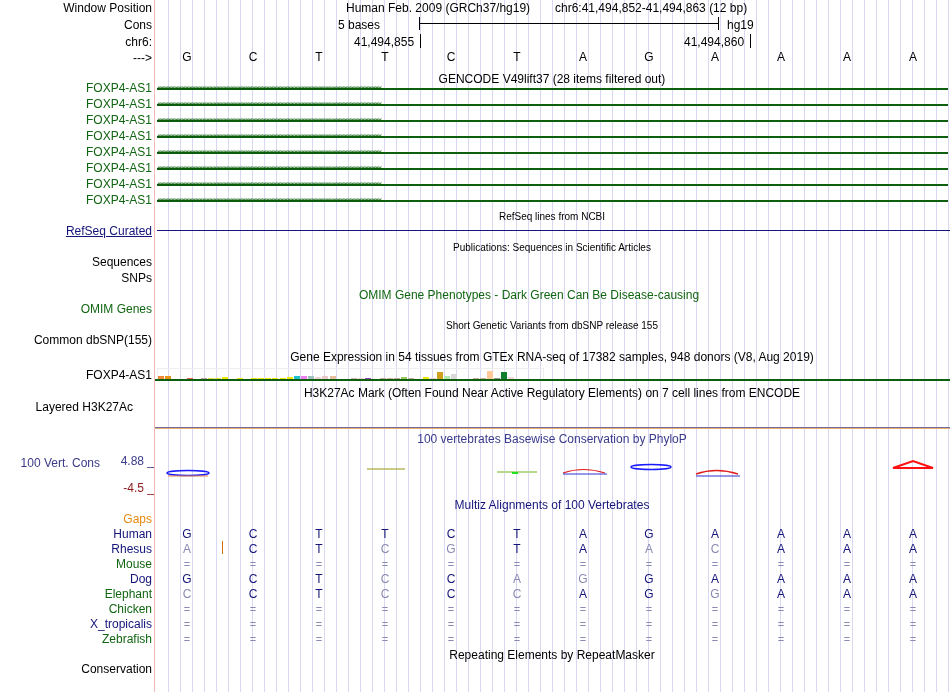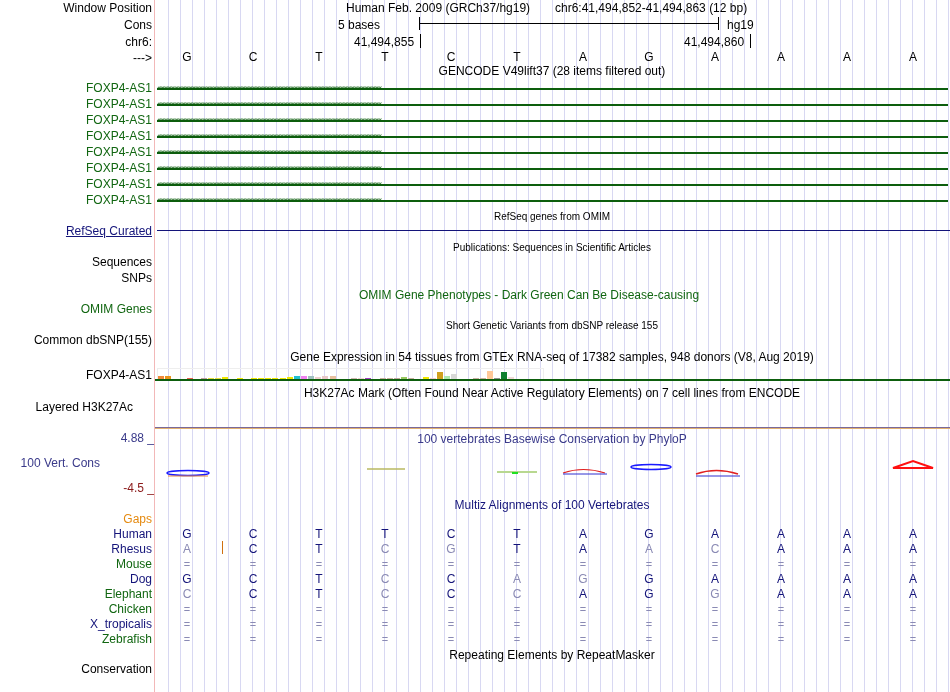--- a/index.html
+++ b/index.html
@@ -126,21 +126,21 @@
     <div class="base" style="left: 451px; top: 50px;">C</div>
     <div class="base" style="left: 517px; top: 50px;">T</div>
     <div class="base" style="left: 583px; top: 50px;">A</div>
     <div class="base" style="left: 649px; top: 50px;">G</div>
     <div class="base" style="left: 715px; top: 50px;">A</div>
     <div class="base" style="left: 781px; top: 50px;">A</div>
     <div class="base" style="left: 847px; top: 50px;">A</div>
     <div class="base" style="left: 913px; top: 50px;">A</div>
   </div>
 
-<div class="ctr" style="left:552px;top:64px;">GENCODE V49lift37 (28 items filtered out)</div>
+<div class="ctr" style="left:552px;top:72px;">GENCODE V49lift37 (28 items filtered out)</div>
 <div id="gencode-items">
     <div class="lbl green" style="top: 81px;">FOXP4-AS1</div>
     <div class="gene-line" style="top: 88px;"></div>
     <div class="gene-arrows" style="top: 84px;">‹‹‹‹‹‹‹‹‹‹‹‹‹‹‹‹‹‹‹‹‹‹‹‹‹‹‹‹‹‹‹‹‹‹‹‹‹‹‹‹‹‹‹‹‹‹‹‹‹‹‹‹‹‹‹‹‹‹‹‹‹‹‹‹‹‹‹‹‹‹‹‹‹‹‹‹‹‹‹‹‹‹‹‹‹‹‹‹‹‹‹‹‹‹‹‹‹‹‹‹‹‹‹‹‹‹‹‹‹‹‹‹‹‹‹‹‹‹‹‹‹‹‹‹‹‹‹‹‹‹‹‹‹‹‹‹‹‹‹‹‹‹‹‹‹‹‹‹‹‹‹‹‹‹‹‹‹‹‹‹</div>
     <div class="lbl green" style="top: 97px;">FOXP4-AS1</div>
     <div class="gene-line" style="top: 104px;"></div>
     <div class="gene-arrows" style="top: 100px;">‹‹‹‹‹‹‹‹‹‹‹‹‹‹‹‹‹‹‹‹‹‹‹‹‹‹‹‹‹‹‹‹‹‹‹‹‹‹‹‹‹‹‹‹‹‹‹‹‹‹‹‹‹‹‹‹‹‹‹‹‹‹‹‹‹‹‹‹‹‹‹‹‹‹‹‹‹‹‹‹‹‹‹‹‹‹‹‹‹‹‹‹‹‹‹‹‹‹‹‹‹‹‹‹‹‹‹‹‹‹‹‹‹‹‹‹‹‹‹‹‹‹‹‹‹‹‹‹‹‹‹‹‹‹‹‹‹‹‹‹‹‹‹‹‹‹‹‹‹‹‹‹‹‹‹‹‹‹‹‹</div>
     <div class="lbl green" style="top: 113px;">FOXP4-AS1</div>
     <div class="gene-line" style="top: 120px;"></div>
     <div class="gene-arrows" style="top: 116px;">‹‹‹‹‹‹‹‹‹‹‹‹‹‹‹‹‹‹‹‹‹‹‹‹‹‹‹‹‹‹‹‹‹‹‹‹‹‹‹‹‹‹‹‹‹‹‹‹‹‹‹‹‹‹‹‹‹‹‹‹‹‹‹‹‹‹‹‹‹‹‹‹‹‹‹‹‹‹‹‹‹‹‹‹‹‹‹‹‹‹‹‹‹‹‹‹‹‹‹‹‹‹‹‹‹‹‹‹‹‹‹‹‹‹‹‹‹‹‹‹‹‹‹‹‹‹‹‹‹‹‹‹‹‹‹‹‹‹‹‹‹‹‹‹‹‹‹‹‹‹‹‹‹‹‹‹‹‹‹‹</div>
@@ -154,21 +154,21 @@
     <div class="gene-line" style="top: 168px;"></div>
     <div class="gene-arrows" style="top: 164px;">‹‹‹‹‹‹‹‹‹‹‹‹‹‹‹‹‹‹‹‹‹‹‹‹‹‹‹‹‹‹‹‹‹‹‹‹‹‹‹‹‹‹‹‹‹‹‹‹‹‹‹‹‹‹‹‹‹‹‹‹‹‹‹‹‹‹‹‹‹‹‹‹‹‹‹‹‹‹‹‹‹‹‹‹‹‹‹‹‹‹‹‹‹‹‹‹‹‹‹‹‹‹‹‹‹‹‹‹‹‹‹‹‹‹‹‹‹‹‹‹‹‹‹‹‹‹‹‹‹‹‹‹‹‹‹‹‹‹‹‹‹‹‹‹‹‹‹‹‹‹‹‹‹‹‹‹‹‹‹‹</div>
     <div class="lbl green" style="top: 177px;">FOXP4-AS1</div>
     <div class="gene-line" style="top: 184px;"></div>
     <div class="gene-arrows" style="top: 180px;">‹‹‹‹‹‹‹‹‹‹‹‹‹‹‹‹‹‹‹‹‹‹‹‹‹‹‹‹‹‹‹‹‹‹‹‹‹‹‹‹‹‹‹‹‹‹‹‹‹‹‹‹‹‹‹‹‹‹‹‹‹‹‹‹‹‹‹‹‹‹‹‹‹‹‹‹‹‹‹‹‹‹‹‹‹‹‹‹‹‹‹‹‹‹‹‹‹‹‹‹‹‹‹‹‹‹‹‹‹‹‹‹‹‹‹‹‹‹‹‹‹‹‹‹‹‹‹‹‹‹‹‹‹‹‹‹‹‹‹‹‹‹‹‹‹‹‹‹‹‹‹‹‹‹‹‹‹‹‹‹</div>
     <div class="lbl green" style="top: 193px;">FOXP4-AS1</div>
     <div class="gene-line" style="top: 200px;"></div>
     <div class="gene-arrows" style="top: 196px;">‹‹‹‹‹‹‹‹‹‹‹‹‹‹‹‹‹‹‹‹‹‹‹‹‹‹‹‹‹‹‹‹‹‹‹‹‹‹‹‹‹‹‹‹‹‹‹‹‹‹‹‹‹‹‹‹‹‹‹‹‹‹‹‹‹‹‹‹‹‹‹‹‹‹‹‹‹‹‹‹‹‹‹‹‹‹‹‹‹‹‹‹‹‹‹‹‹‹‹‹‹‹‹‹‹‹‹‹‹‹‹‹‹‹‹‹‹‹‹‹‹‹‹‹‹‹‹‹‹‹‹‹‹‹‹‹‹‹‹‹‹‹‹‹‹‹‹‹‹‹‹‹‹‹‹‹‹‹‹‹</div>
   </div>
 
-<div class="ctr small" style="left:552px;top:210px;">RefSeq genes from OMIM</div>
+<div class="ctr small" style="left:552px;top:210px;">RefSeq lines from NCBI</div>
 <div class="lbl navy" style="top:224px;text-decoration:underline;">RefSeq Curated</div>
 <div class="hline" style="top:230px;height:1px;background:#14147a;left:157px;width:793px;"></div>
 
 <div class="ctr small" style="left:552px;top:241px;">Publications: Sequences in Scientific Articles</div>
 <div class="lbl" style="top:255px;">Sequences</div>
 <div class="lbl" style="top:271px;">SNPs</div>
 
 <div class="ctr green" style="left:529px;top:288px;">OMIM Gene Phenotypes - Dark Green Can Be Disease-causing</div>
 <div class="lbl green" style="top:302px;">OMIM Genes</div>
 
@@ -224,21 +224,21 @@
     <div class="bar" style="left: 357.5px; width: 6px; height: 1px; background: rgb(232, 216, 216);"></div>
   </div>
 <div class="hline" style="top:379px;height:2px;background:#0d5e0d;"></div>
 
 <div class="ctr" style="left:552px;top:386px;">H3K27Ac Mark (Often Found Near Active Regulatory Elements) on 7 cell lines from ENCODE</div>
 <div class="lbl" style="top:400px;right:817px;">Layered H3K27Ac</div>
 <div class="hline" style="top:427px;height:1px;background:#7a6a9a;"></div>
 <div class="hline" style="top:428px;height:1px;background:#e0b070;"></div>
 
 <div class="ctr" style="left:552px;top:432px;color:#3a3a8a;">100 vertebrates Basewise Conservation by PhyloP</div>
-<div class="lbl" style="top:431px;right:796px;color:#3a3a8a;">4.88 _</div>
+<div class="lbl" style="top:454px;right:796px;color:#3a3a8a;">4.88 _</div>
 <div class="lbl" style="top:456px;right:850px;color:#3a3a8a;">100 Vert. Cons</div>
 <div class="lbl maroon" style="top:481px;right:796px;">-4.5 _</div>
 
 <svg style="position:absolute;left:0;top:0;" width="950" height="692">
   <g>
     <ellipse cx="188" cy="473" rx="21" ry="2.5" fill="none" stroke="#1a1aff" stroke-width="1.5"></ellipse>
     <line x1="168" y1="476" x2="208" y2="476" stroke="#e88a40" stroke-width="1"></line>
   </g>
   <line x1="367" y1="469" x2="405" y2="469" stroke="#b8b860" stroke-width="1.5"></line>
   <g>

